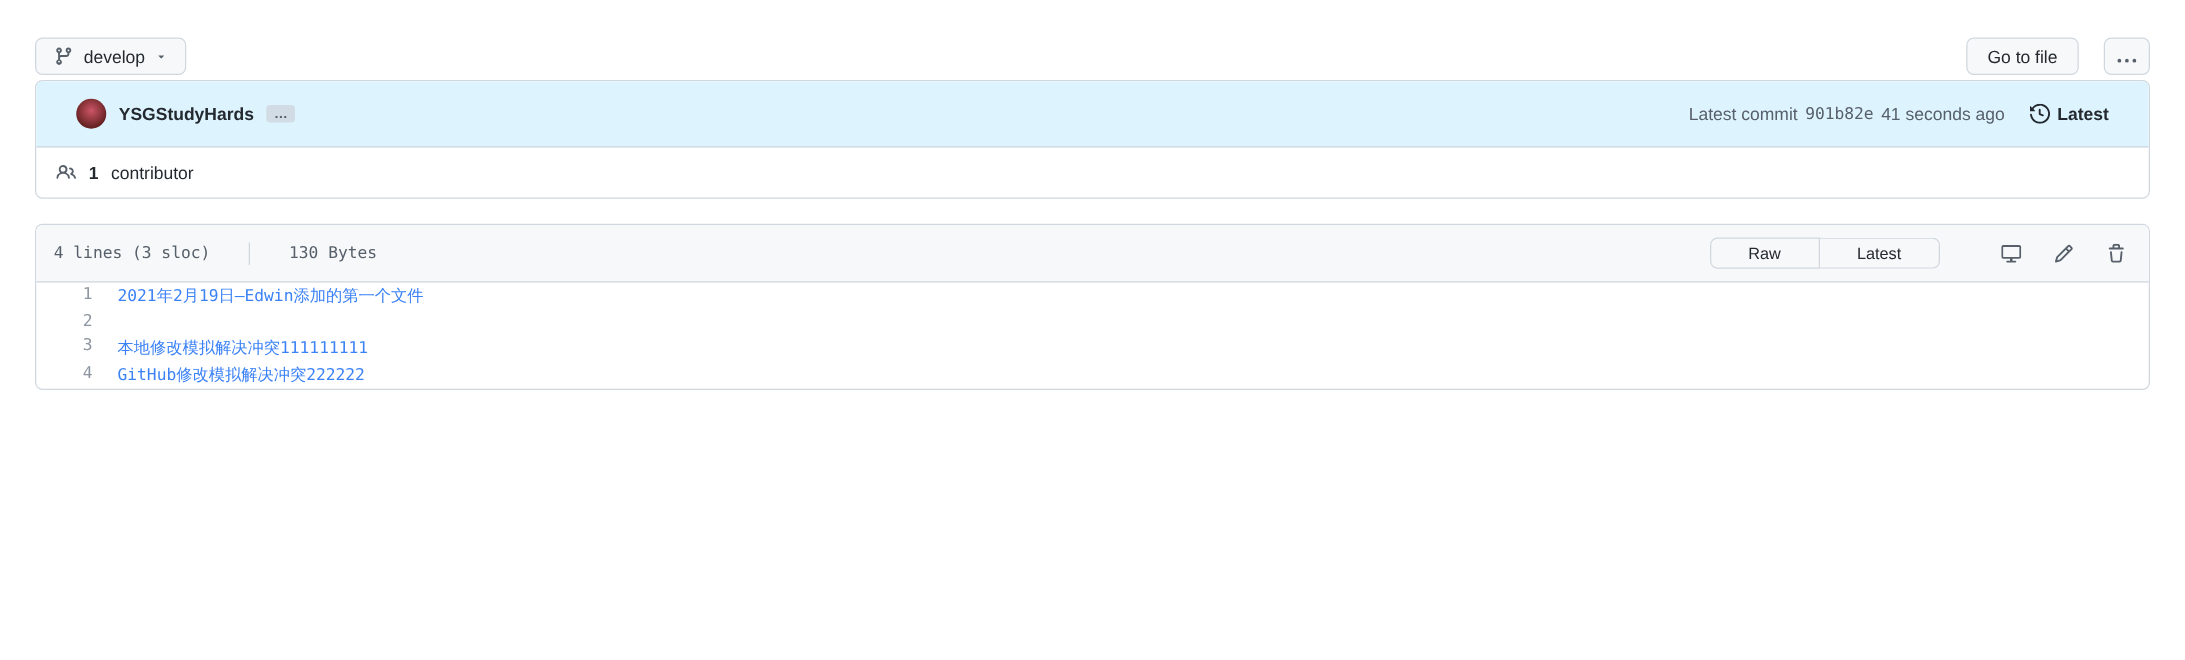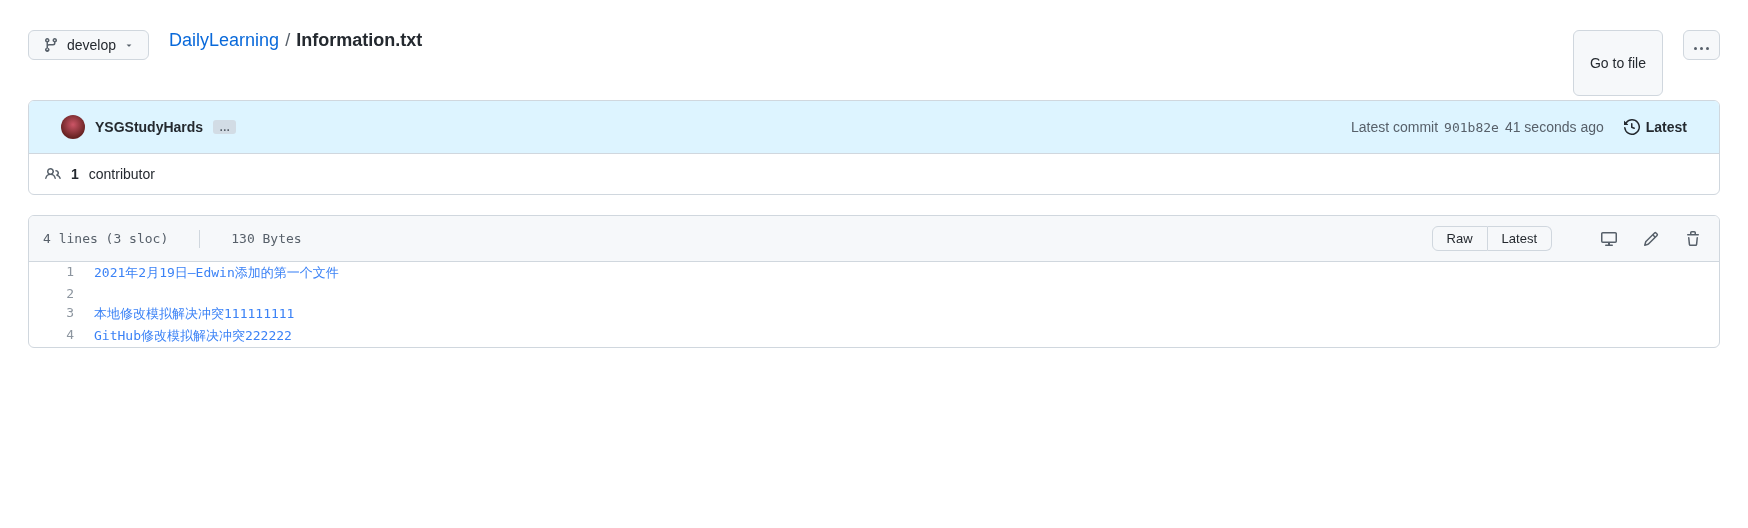--- a/index.html
+++ b/index.html
@@ -38,21 +38,21 @@
     align-items: center;
     gap: 4px;
   }
   .breadcrumb a { color: #0969da; text-decoration: none; }
   .breadcrumb .sep { color: #57606a; padding: 0 2px; }
   .breadcrumb .file { font-weight: 600; }
 
   .spacer { flex: 1; }
 
   .btn {
-    padding: 24px 16px;
+    padding: 6px 16px;
     border: 1px solid #d0d7de;
     border-radius: 6px;
     background: #f6f8fa;
     font-size: 14px;
     font-weight: 500;
     cursor: pointer;
     color: #24292f;
   }
   .btn.icon-only { padding: 6px 10px; }
   .kebab-dots { display:inline-flex; gap:3px; align-items:center; }
@@ -112,21 +112,21 @@
     background:#f6f8fa;
     border-bottom:1px solid #d0d7de;
     font-family: ui-monospace, SFMono-Regular, Menlo, monospace;
     font-size: 13px;
     color:#57606a;
     gap: 31px;
   }
   .vsep { width:1px; height:18px; background:#d0d7de; }
   .file-toolbar .spacer { flex:1; }
   .btn-group { display:flex; }
-  .btn-group .btn { border-radius:0; font-family: -apple-system, BlinkMacSystemFont, "Segoe UI", Helvetica, Arial, sans-serif; font-size:13px; padding:4px 14px; }
+  .btn-group .btn { border-radius:0; font-family: -apple-system, BlinkMacSystemFont, "Segoe UI", Helvetica, Arial, sans-serif; font-size:13px; padding:4px 30px; }
   .btn-group .btn:first-child { border-radius:6px 0 0 6px; }
   .btn-group .btn:last-child { border-radius:0 6px 6px 0; border-left:none; }
   .tool-icon {
     cursor:pointer; padding:4px; color:#57606a;
     display:inline-flex; align-items:center;
   }
   .tool-icons { display:flex; gap:18px; margin-left:14px; align-items:center; }
 
   .code-table { width:100%; border-collapse:collapse; font-family: ui-monospace, SFMono-Regular, Menlo, monospace; font-size:13px; }
   .code-table td { padding: 2px 10px; vertical-align:top; }
@@ -140,25 +140,20 @@
   <button class="branch-btn">
     <svg width="16" height="16" viewBox="0 0 16 16">
         <path d="M11.75 2.5a.75.75 0 1 0 0 1.5.75.75 0 0 0 0-1.5Zm-2.25.75a2.25 2.25 0 1 1 3 2.122V6A2.5 2.5 0 0 1 10 8.5H6a1 1 0 0 0-1 1v1.128a2.251 2.251 0 1 1-1.5 0V5.372a2.25 2.25 0 1 1 1.5 0v1.836A2.493 2.493 0 0 1 6 7h4a1 1 0 0 0 1-1v-.628A2.25 2.25 0 0 1 9.5 3.25ZM4.25 2.5a.75.75 0 1 0 0 1.5.75.75 0 0 0 0-1.5Zm0 9a.75.75 0 1 0 0 1.5.75.75 0 0 0 0-1.5Z"></path>
       </svg>
     <span>develop</span>
     <svg width="10" height="10" viewBox="0 0 16 16">
         <path d="m4.427 7.427 3.396 3.396a.25.25 0 0 0 .354 0l3.396-3.396A.25.25 0 0 0 11.396 7H4.604a.25.25 0 0 0-.177.427Z"></path>
       </svg>
   </button>
 
-  <div class="breadcrumb">
-    <a>DailyLearning</a>
-    <span class="sep">/</span>
-    <span class="file">Information.txt</span>
-  </div>
 
   <div class="spacer"></div>
 
   <button class="btn">Go to file</button>
   <button class="btn icon-only">
     <span class="kebab-dots">
         <span></span>
         <span></span>
         <span></span>
       </span>

